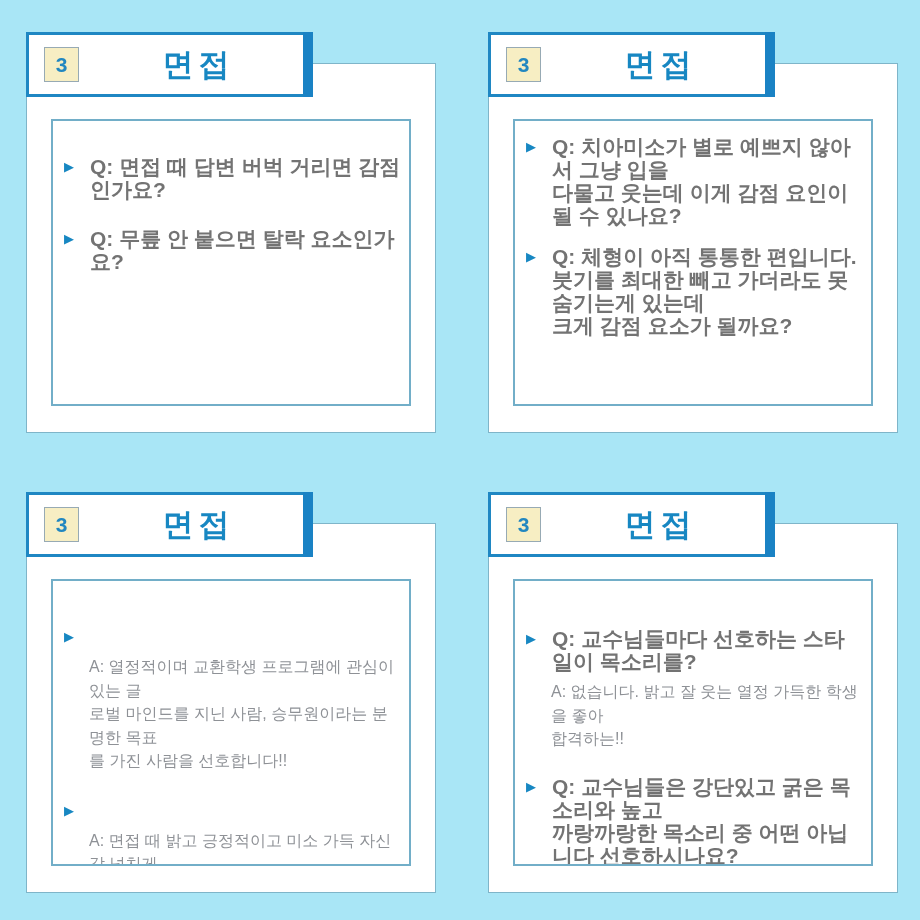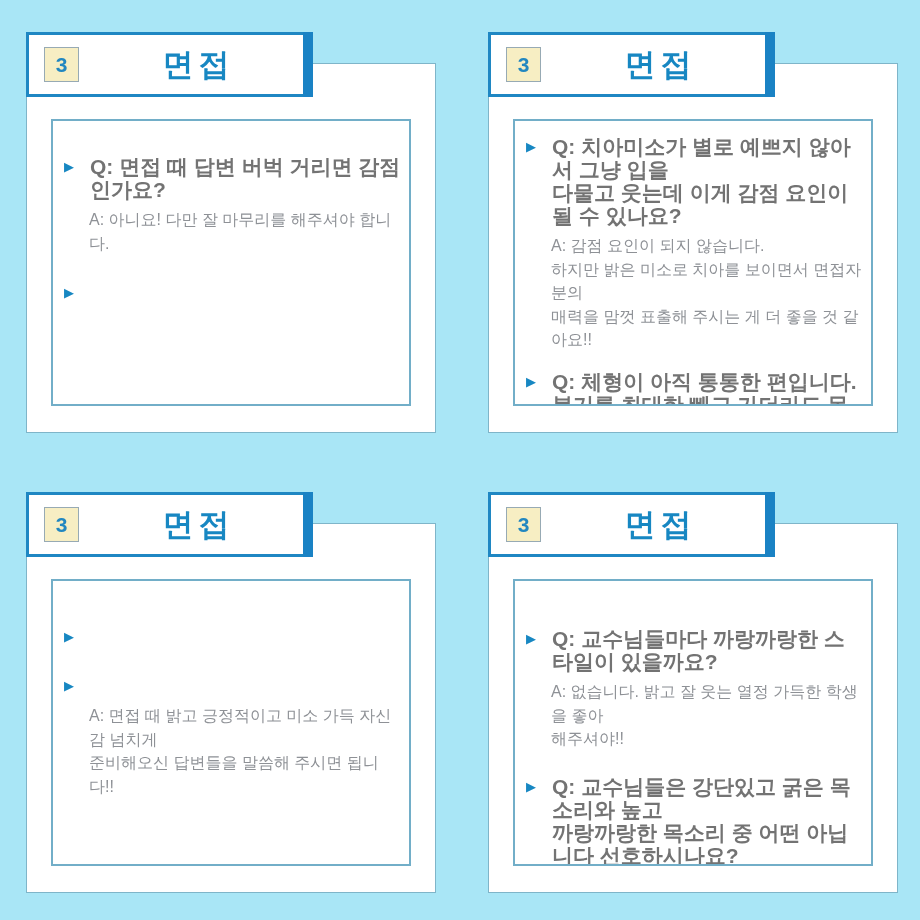--- a/index.html
+++ b/index.html
@@ -97,25 +97,25 @@
 <div class="stage">
 
   <section class="card pos-tl c1">
     <div class="panel">
       <div class="qa-box">
         <div class="qa">
           <div class="q-row">
             <span class="bullet">▶</span>
             <div class="q-text">Q: 면접 때 답변 버벅 거리면 감점인가요?</div>
           </div>
-          <div class="a-text">A: 아니요! 다만 잘 마무리를 해주셔야 합니다.</div>
-        </div>
-        <div class="qa">
-          <div class="q-row">
-            <span class="bullet">▶</span>
+        </div>
+        <div class="qa">
+          <div class="q-row">
+            <span class="bullet">▶</span>
+            <div class="q-text">Q: 무릎 안 붙으면 탈락 요소인가요?</div>
           </div>
         </div>
 
       </div>
     </div>
     <div class="tab">
       <span class="badge">3</span>
       <span class="tab-title">면접</span>
       <span class="tab-bar"></span>
     </div>
@@ -123,23 +123,20 @@
 
   <section class="card pos-tr c2">
     <div class="panel">
       <div class="qa-box">
         <div class="qa">
           <div class="q-row">
             <span class="bullet">▶</span>
             <div class="q-text">Q: 치아미소가 별로 예쁘지 않아서 그냥 입을
 다물고 웃는데 이게 감점 요인이 될 수 있나요?</div>
           </div>
-          <div class="a-text">A: 감점 요인이 되지 않습니다.
-하지만 밝은 미소로 치아를 보이면서 면접자분의
-매력을 맘껏 표출해 주시는 게 더 좋을 것 같아요!!</div>
         </div>
         <div class="qa">
           <div class="q-row">
             <span class="bullet">▶</span>
             <div class="q-text">Q: 체형이 아직 통통한 편입니다.
 붓기를 최대한 빼고 가더라도 못 숨기는게 있는데
 크게 감점 요소가 될까요?</div>
           </div>
 
         </div>
@@ -152,20 +149,23 @@
     </div>
   </section>
 
   <section class="card pos-bl c3">
     <div class="panel">
       <div class="qa-box">
         <div class="qa">
           <div class="q-row">
             <span class="bullet">▶</span>
           </div>
+          <div class="a-text">A: 열정적이며 교환학생 프로그램에 관심이 있는 글
+로벌 마인드를 지닌 사람, 승무원이라는 분명한 목표
+를 가진 사람을 선호합니다!!</div>
         </div>
         <div class="qa">
           <div class="q-row">
             <span class="bullet">▶</span>
           </div>
           <div class="a-text">A: 면접 때 밝고 긍정적이고 미소 가득 자신감 넘치게
 준비해오신 답변들을 말씀해 주시면 됩니다!!</div>
         </div>
       </div>
     </div>
@@ -175,24 +175,24 @@
       <span class="tab-bar"></span>
     </div>
   </section>
 
   <section class="card pos-br c4">
     <div class="panel">
       <div class="qa-box">
         <div class="qa">
           <div class="q-row">
             <span class="bullet">▶</span>
-            <div class="q-text">Q: 교수님들마다 까랑까랑한 스타일이 있을까요?</div>
+            <div class="q-text">Q: 교수님들마다 선호하는 스타일이 목소리를?</div>
           </div>
           <div class="a-text">A: 없습니다. 밝고 잘 웃는 열정 가득한 학생을 좋아
-해주셔야!!</div>
+합격하는!!</div>
         </div>
         <div class="qa">
           <div class="q-row">
             <span class="bullet">▶</span>
             <div class="q-text">Q: 교수님들은 강단있고 굵은 목소리와 높고
 까랑까랑한 목소리 중 어떤 아닙니다 선호하시나요?</div>
           </div>
 
         </div>
       </div>

